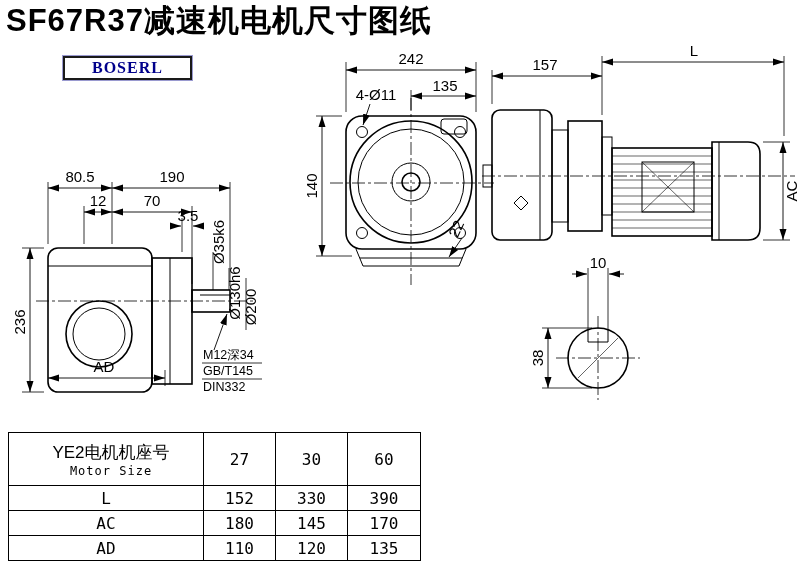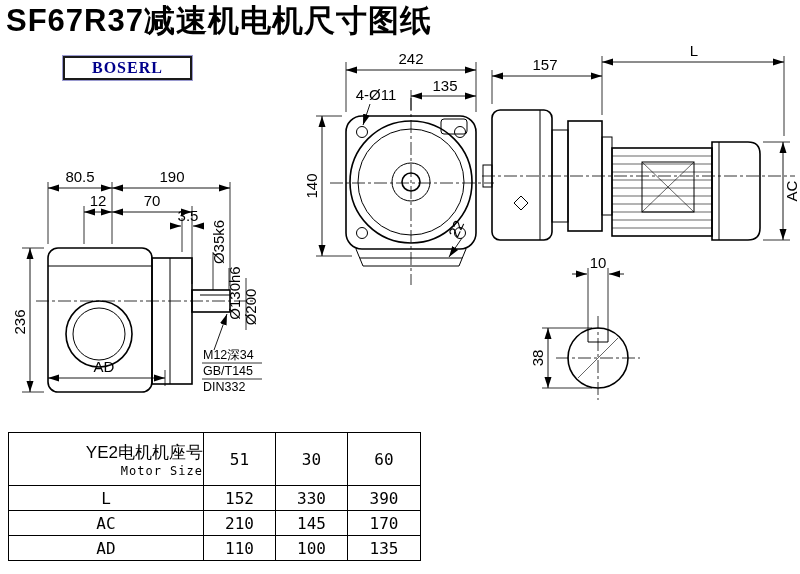--- a/index.html
+++ b/index.html
@@ -22,21 +22,21 @@
   .dim{fill:none;stroke:#000;stroke-width:0.9;marker-start:url(#arr);marker-end:url(#arr);}
   .lead{fill:none;stroke:#000;stroke-width:0.9;marker-end:url(#arr);}
   .dt{font-size:15px;text-anchor:middle;}
   .dts{font-size:12.5px;text-anchor:start;}
   .dim-table{position:absolute;left:8px;top:432px;z-index:3;border-collapse:collapse;
              background:#fff;}
   .dim-table td{border:1.4px solid #000;text-align:center;
                 font-family:"DejaVu Sans Mono",monospace;font-size:16px;padding:0;}
   .dim-table tr.hdr td{height:52px;}
   .dim-table tr.datarow td{height:24px;}
-  .dim-table td.lbl{text-align:right;padding-left:10px;}
+  .dim-table td.lbl{text-align:center;padding-left:10px;}
   .lbl .cn{font-size:17px;font-family:"Liberation Sans",sans-serif;}
   .lbl .en{font-size:12px;letter-spacing:1px;}
 </style>
 </head>
 <body>
 
 <div class="page">
 
   <svg width="800" height="430" viewBox="0 0 800 430">
     <defs>
@@ -201,38 +201,38 @@
         <col style="width:72px">
         <col style="width:72px">
         <col style="width:73px">
     </colgroup>
     <tbody>
       <tr class="hdr">
         <td class="lbl">
           <div class="cn">YE2电机机座号</div>
           <div class="en">Motor Size</div>
         </td>
-        <td>51</td>
+        <td>27</td>
         <td>30</td>
         <td>60</td>
       </tr>
       <tr class="datarow">
         <td>L</td>
         <td>152</td>
         <td>330</td>
         <td>390</td>
       </tr>
       <tr class="datarow">
         <td>AC</td>
-        <td>210</td>
+        <td>180</td>
         <td>145</td>
         <td>170</td>
       </tr>
       <tr class="datarow">
         <td>AD</td>
         <td>110</td>
-        <td>100</td>
+        <td>120</td>
         <td>135</td>
       </tr>
     </tbody>
   </table>
 
 </div>
 
 </body></html>

